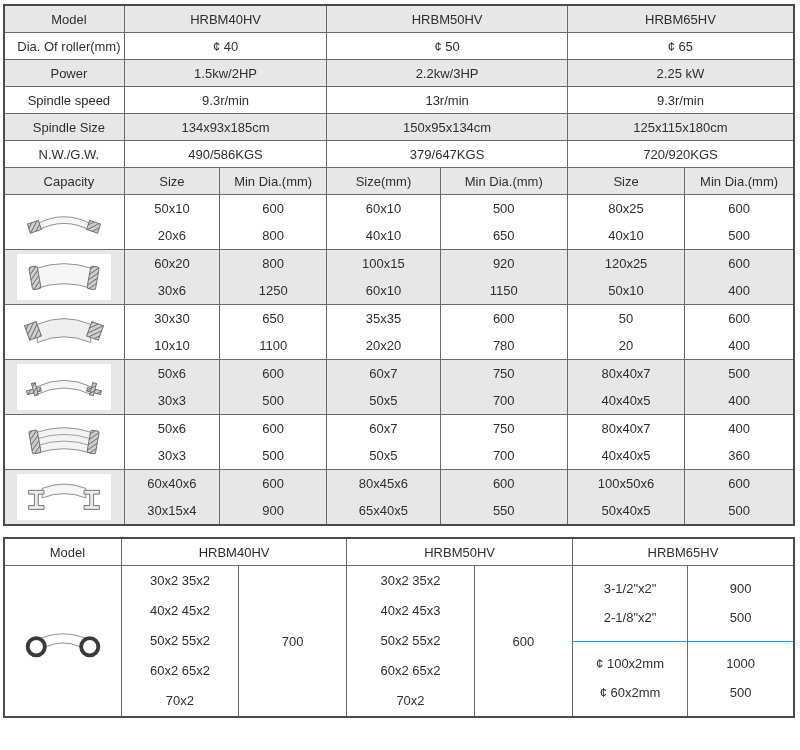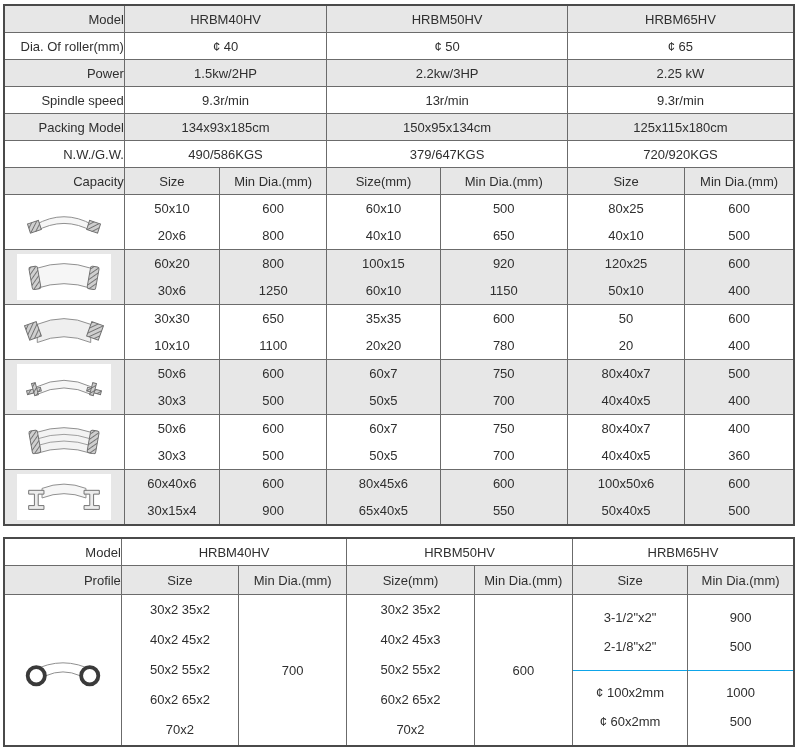--- a/index.html
+++ b/index.html
@@ -10,21 +10,21 @@
   }
   .wrap{padding:4px 4px 0 3px;}
   table{
     border-collapse:collapse;table-layout:fixed;width:792px;
     border:2px solid #4a4a4a;background:#ffffff;
   }
   td{
     border:1px solid #6b6b6b;font-size:13px;text-align:center;
     vertical-align:middle;overflow:hidden;padding:0;
   }
-  td.label{text-align:right;padding-left:9px;}
+  td.label{text-align:center;padding-left:9px;}
   tr.gray{background:#e7e7e7;}
   tr.spec td{height:26px;}
   tr.caphead td{height:26px;}
   tr.cap-row td{height:54px;}
   .l2{height:27px;line-height:27px;}
   .icon-box{
     width:94px;height:46px;background:#ffffff;margin:0 auto;
     display:flex;align-items:center;justify-content:center;
   }
   .icon-box svg{display:block;}
@@ -81,21 +81,21 @@
         <td colspan="2">2.2kw/3HP</td>
         <td colspan="2">2.25 kW</td>
       </tr>
       <tr class="spec">
         <td class="label">Spindle speed</td>
         <td colspan="2">9.3r/min</td>
         <td colspan="2">13r/min</td>
         <td colspan="2">9.3r/min</td>
       </tr>
       <tr class="spec gray">
-        <td class="label">Packing Model</td>
+        <td class="label">Spindle Size</td>
         <td colspan="2">134x93x185cm</td>
         <td colspan="2">150x95x134cm</td>
         <td colspan="2">125x115x180cm</td>
       </tr>
       <tr class="spec">
         <td class="label">N.W./G.W.</td>
         <td colspan="2">490/586KGS</td>
         <td colspan="2">379/647KGS</td>
         <td colspan="2">720/920KGS</td>
       </tr>
@@ -340,29 +340,20 @@
         <col style="width:98px">
         <col style="width:115px">
         <col style="width:106px">
     </colgroup>
     <tbody>
       <tr class="t2-model">
         <td class="label">Model</td>
         <td colspan="2">HRBM40HV</td>
         <td colspan="2">HRBM50HV</td>
         <td colspan="2">HRBM65HV</td>
-      </tr>
-      <tr class="t2-head gray">
-        <td class="label">Profile</td>
-        <td>Size</td>
-        <td>Min Dia.(mm)</td>
-        <td>Size(mm)</td>
-        <td>Min Dia.(mm)</td>
-        <td>Size</td>
-        <td>Min Dia.(mm)</td>
       </tr>
       <tr class="t2-data">
         <td>
           <div class="icon-box">
             <svg viewBox="0 0 90 44" width="88" height="42">
               <path d="M13 23 Q45 6 77 23" fill="none" stroke="#8a8a8a"></path>
               <path d="M27 28 Q45 20 63 28" fill="none" stroke="#8a8a8a"></path>
               <circle cx="17" cy="28" r="9" fill="#ffffff" stroke="#3a3a3a" stroke-width="4"></circle>
               <circle cx="73" cy="28" r="9" fill="#ffffff" stroke="#3a3a3a" stroke-width="4"></circle>
             </svg>

